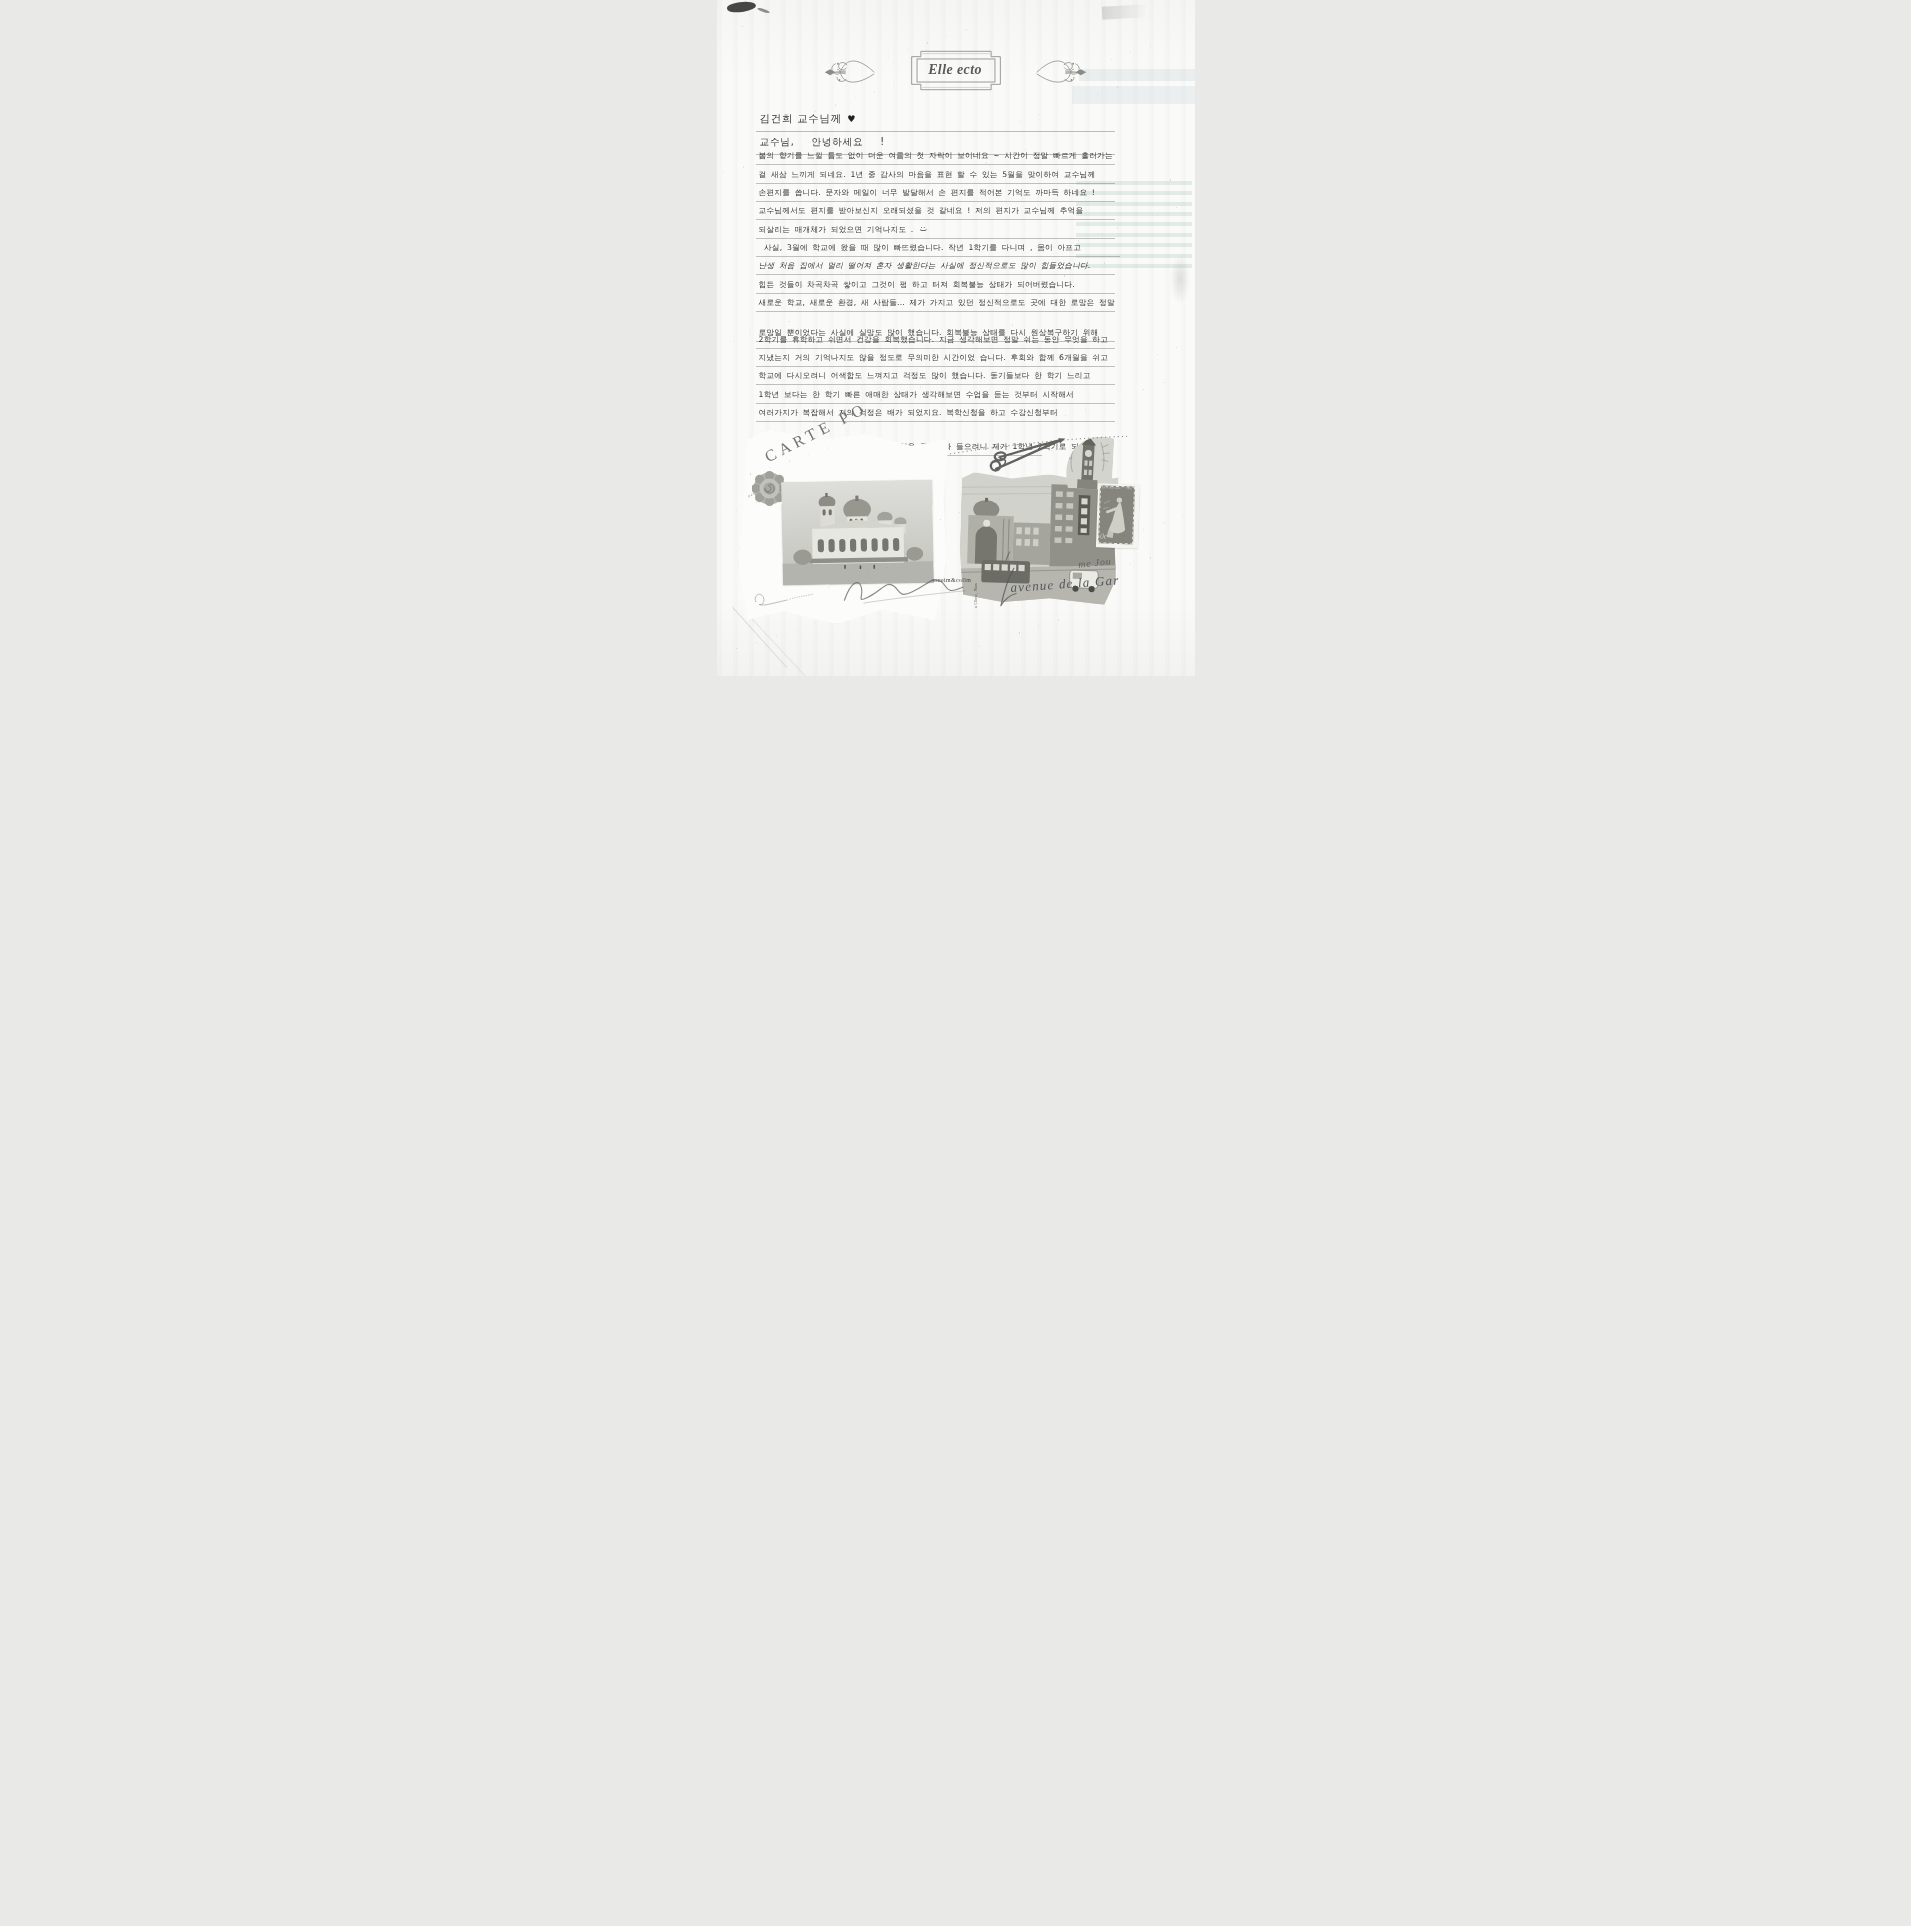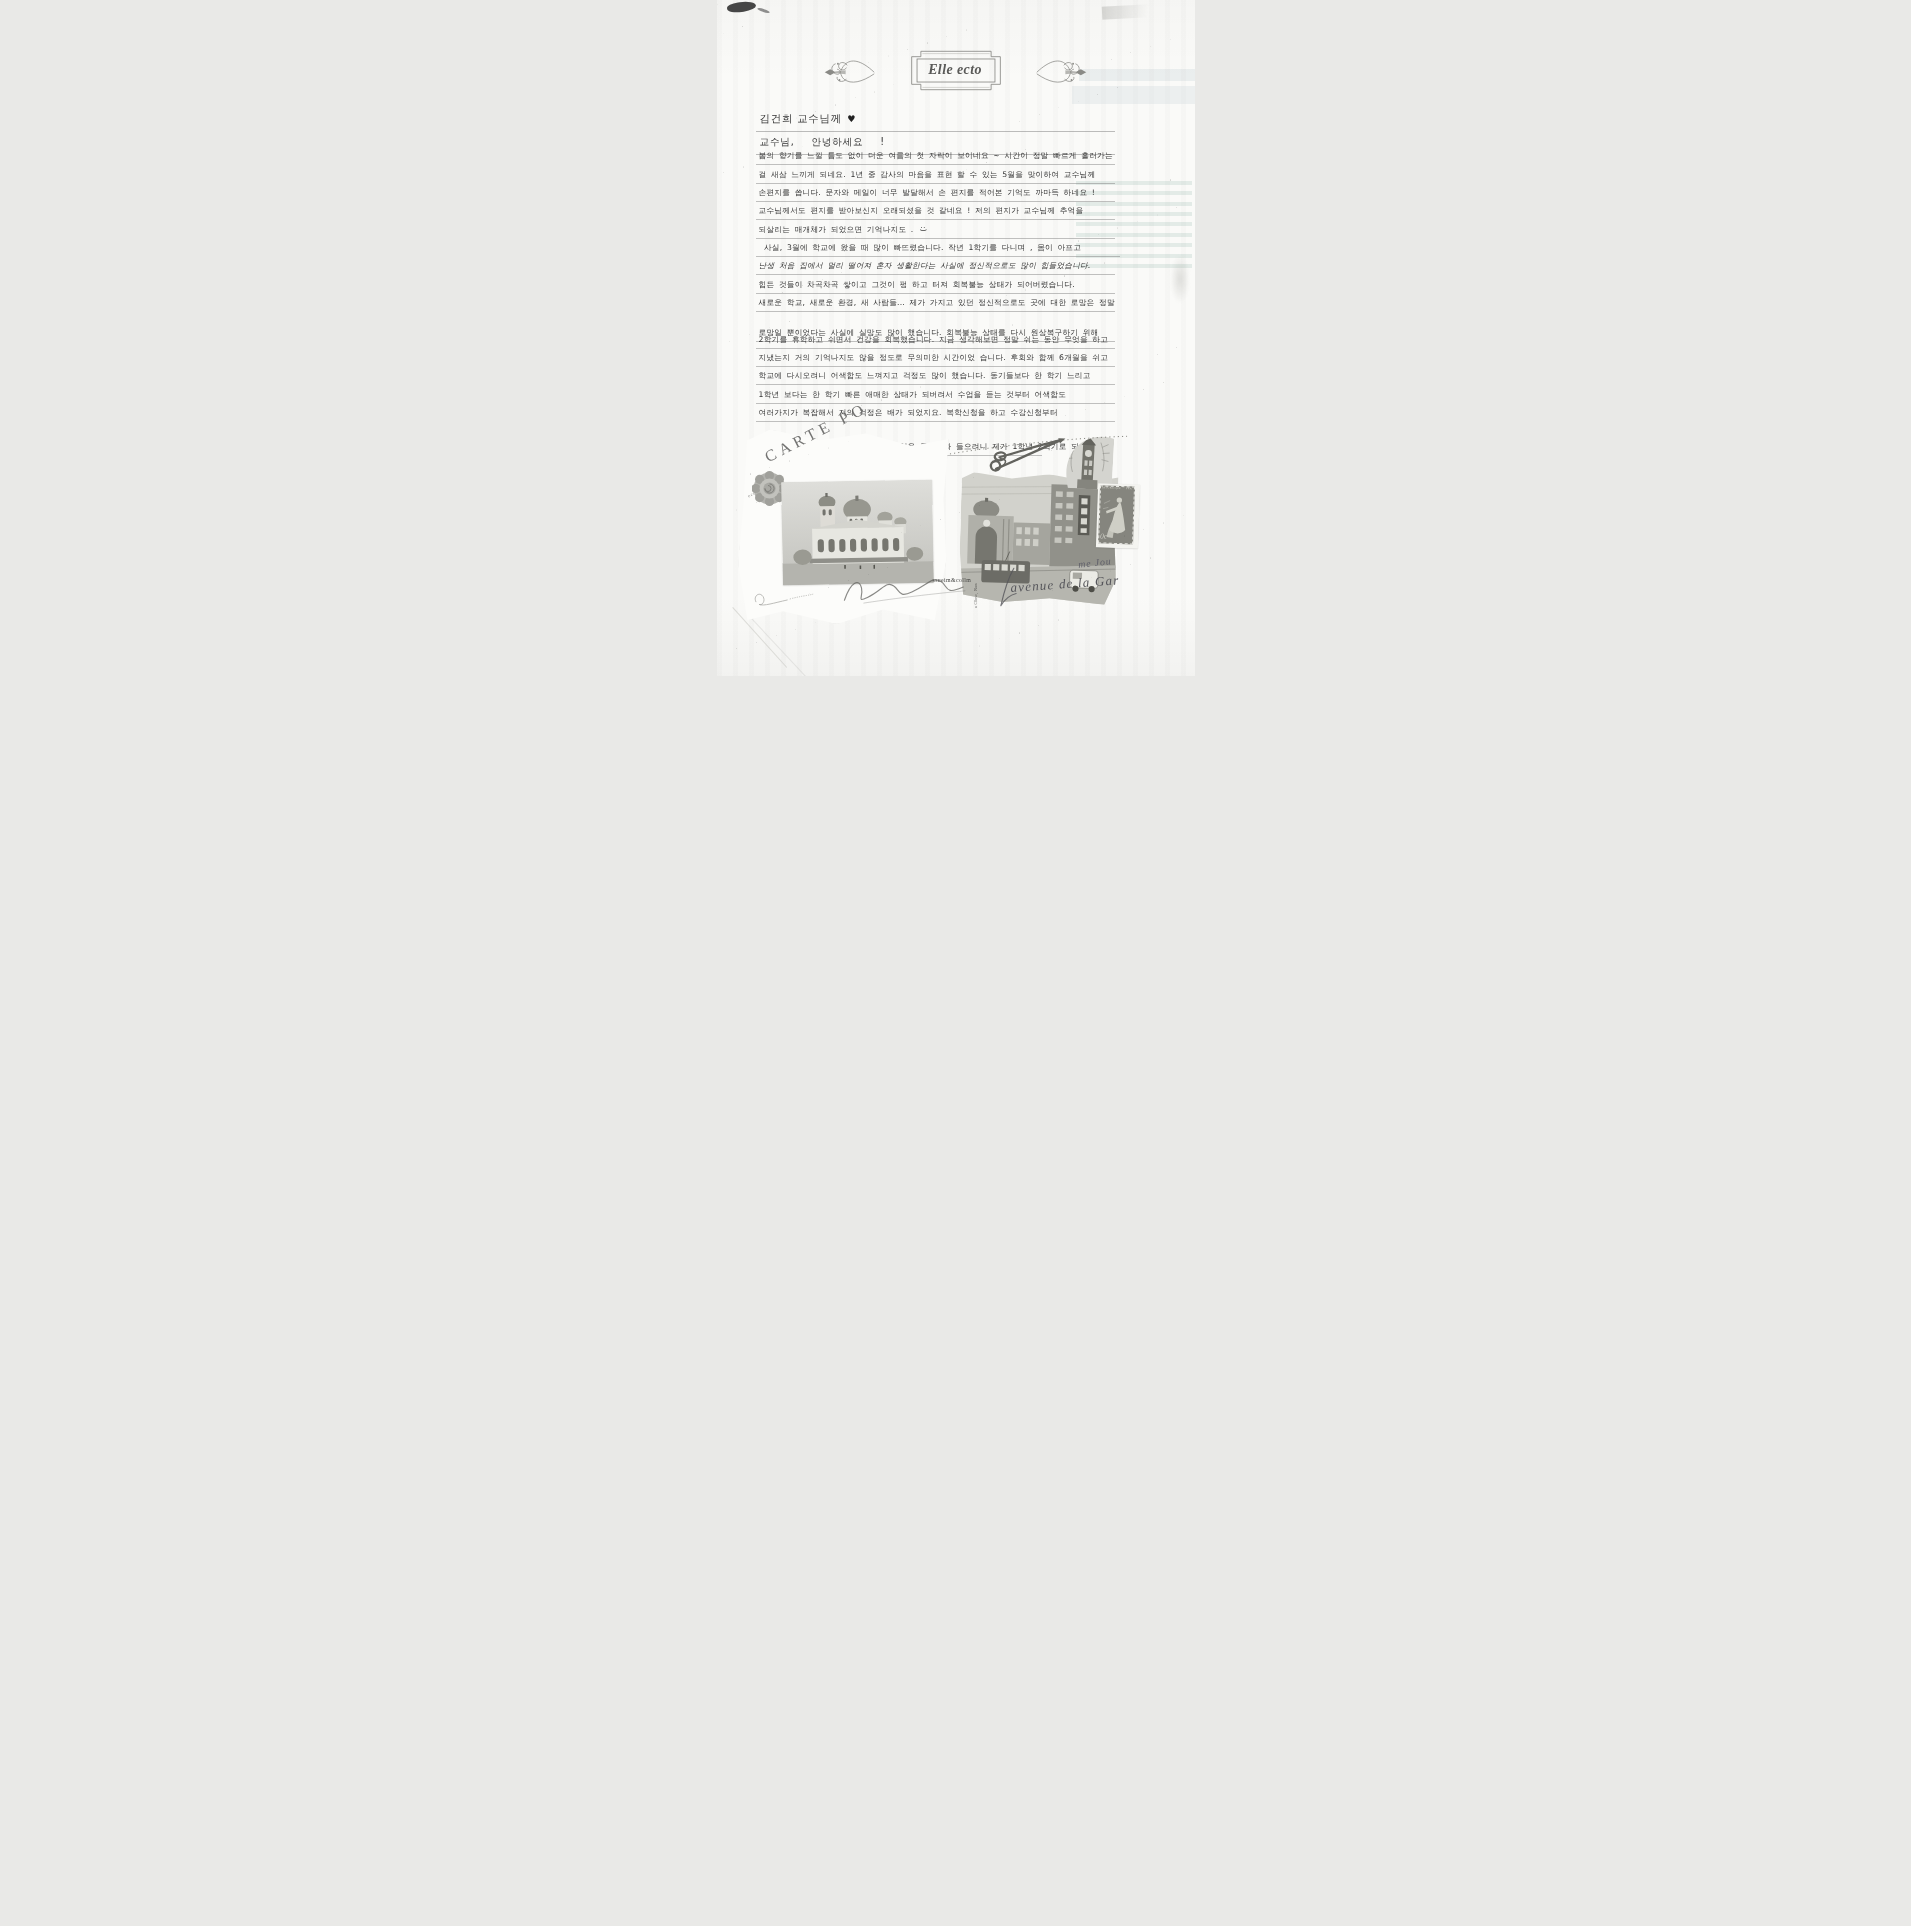--- a/index.html
+++ b/index.html
@@ -155,21 +155,21 @@
       <div class="letter-line noint" style="top: 200px;"><span class="txt">교수님께서도 편지를 받아보신지 오래되셨을 것 같네요 ! 저의 편지가 교수님께 추억을</span></div>
       <div class="letter-line noint" style="top: 219px;"><span class="txt">되살리는 매개체가 되었으면 기억나지도 .</span><span class="smiley">:)</span></div>
       <div class="letter-line noint" style="top: 237px; padding-left: 5.4px;"><span class="txt">사실, 3월에 학교에 왔을 때 많이 빠뜨렸습니다. 작년 1학기를 다니며 , 몸이 아프고</span></div>
       <div class="letter-line noint" style="top: 255px; font-style: italic;"><span class="txt">난생 처음 집에서 멀리 떨어져 혼자 생활한다는 사실에 정신적으로도 많이 힘들었습니다.</span></div>
       <div class="letter-line noint" style="top: 274px;"><span class="txt">힘든 것들이 차곡차곡 쌓이고 그것이 펑 하고 터져 회복불능 상태가 되어버렸습니다.</span></div>
       <div class="letter-line noint" style="top: 292px;"><span class="txt">새로운 학교, 새로운 환경, 새 사람들... 제가 가지고 있던 정신적으로도 곳에 대한 로망은 정말</span></div>
       <div class="letter-line noint" style="top: 310px; margin-top: 12px;"><span class="txt">로망일 뿐이었다는 사실에 실망도 많이 했습니다. 회복불능 상태를 다시 원상복구하기 위해</span></div>
       <div class="letter-line noint" style="top: 329px;"><span class="txt">2학기를 휴학하고 쉬면서 건강을 회복했습니다. 지금 생각해보면 정말 쉬는 동안 무엇을 하고</span></div>
       <div class="letter-line noint" style="top: 347px;"><span class="txt">지냈는지 거의 기억나지도 않을 정도로 무의미한 시간이었 습니다. 후회와 함께 6개월을 쉬고</span></div>
       <div class="letter-line noint" style="top: 365px;"><span class="txt">학교에 다시오려니 어색함도 느껴지고 걱정도 많이 했습니다. 동기들보다 한 학기 느리고</span></div>
-      <div class="letter-line noint" style="top: 384px;"><span class="txt">1학년 보다는 한 학기 빠른 애매한 상태가 되버려서 수업을 듣는 것부터 어색함도</span></div>
+      <div class="letter-line noint" style="top: 384px;"><span class="txt">1학년 보다는 한 학기 빠른 애매한 상태가 생각해보면 수업을 듣는 것부터 시작해서</span></div>
       <div class="letter-line noint" style="top: 402px;"><span class="txt">여러가지가 복잡해서 저의 걱정은 배가 되었지요. 복학신청을 하고 수강신청부터</span></div>
       <div class="letter-line noint" style="top: 436px; left: 77px; width: 248px;"><span class="txt">절 멘붕에 빠뜨렸습니다. 수업을 동기들과 들으려니 제가 1학년 2학기로 되서</span></div>
     </div>
 
   <div class="abs noint" id="carte-piece"></div>
   <div class="abs noint" id="carte-title">CARTE PO</div>
   <div class="abs noint" id="carte-subtext">ecto n'est p</div>
 
   <svg class="abs noint" id="rosette" viewBox="0 0 92 92">
     <g>

